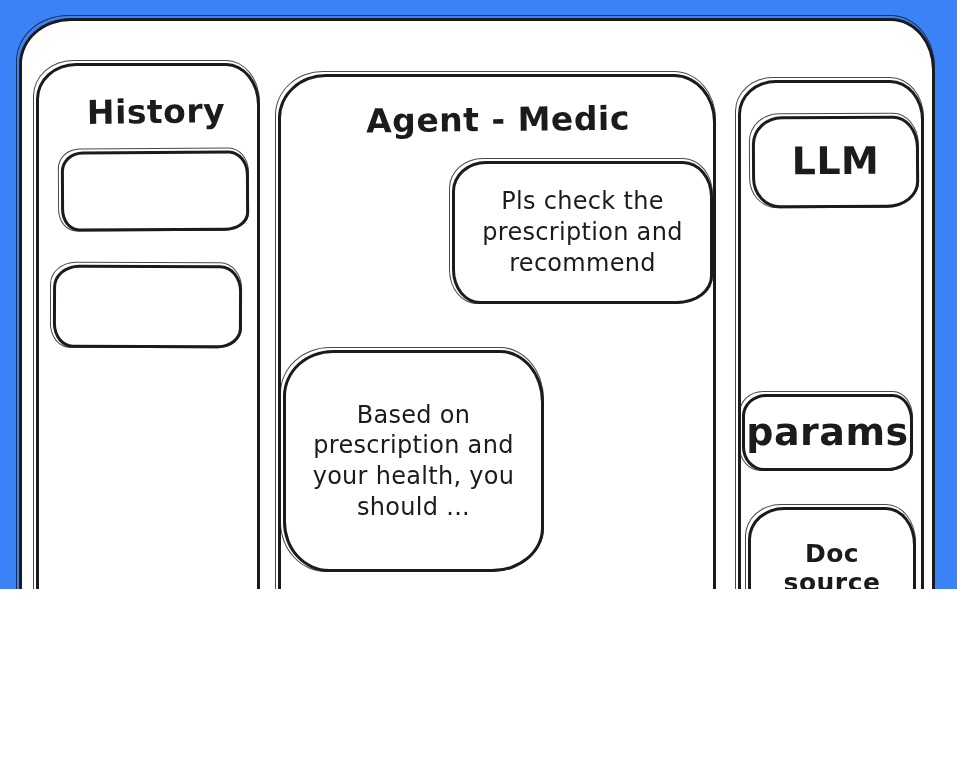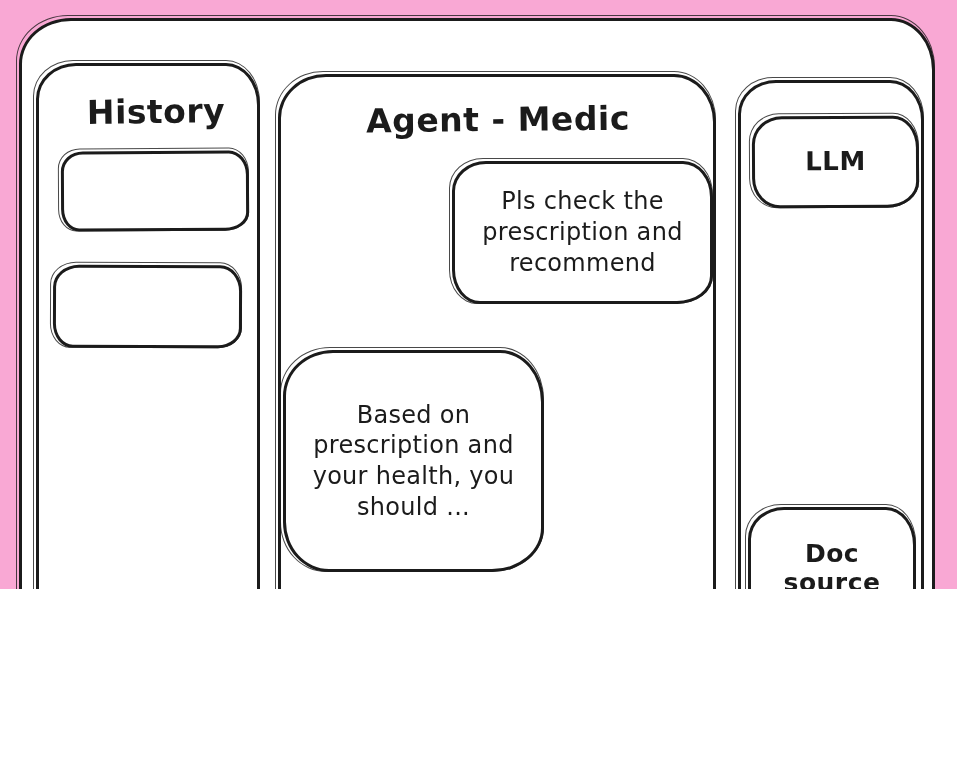--- a/index.html
+++ b/index.html
@@ -4,21 +4,21 @@
 <style>
   html, body {
     margin: 0;
     padding: 0;
     background: #ffffff;
   }
   .stage {
     position: relative;
     width: 957px;
     height: 589px;
-    background: #f9a8d4;
+    background: #3b82f6;
     overflow: hidden;
     font-family: "DejaVu Sans", sans-serif;
     color: #1b1b1b;
   }
   
   .sk {
     position: absolute;
     box-sizing: border-box;
     background: #ffffff;
     border: 3px solid #1b1b1b;
@@ -109,21 +109,21 @@
     padding: 0 20px; box-sizing: border-box;
   }
 
   
   .tools-panel {
     left: 738px; top: 80px; width: 186px; height: 633px;
     border-radius: 38px 34px 40px 32px / 34px 40px 32px 38px;
   }
   .tool-btn { cursor: pointer; }
   .btn-label {
-    font-size: 26px; font-weight: 700; letter-spacing: 0.5px;
+    font-size: 38px; font-weight: 700; letter-spacing: 0.5px;
     line-height: 1.15; text-align: center;
   }
   .llm-btn {
     left: 752px; top: 116px; width: 167px; height: 92px;
     border-radius: 30px 26px 32px 28px / 28px 32px 26px 30px;
     transform: rotate(-0.3deg);
   }
   .ocr-btn {
     left: 752px; top: 229px; width: 167px; height: 93px;
     border-radius: 32px 28px 30px 26px / 28px 30px 26px 32px;
@@ -173,20 +173,23 @@
     <input class="chat-input" placeholder="" style="">
   </div>
 
   <div class="sk tools-panel"></div>
 
   <div class="sk centered tool-btn llm-btn">
     <span class="btn-label">LLM</span>
   </div>
 
 
+  <div class="sk centered tool-btn params-btn">
+    <span class="btn-label">params</span>
+  </div>
 
   <div class="sk centered tool-btn doc-btn">
     <span class="btn-label">Doc source</span>
   </div>
 
   <div class="doc-item doc-item-1">1</div>
   <div class="doc-item doc-item-2">2</div>
 
 </div>
 

